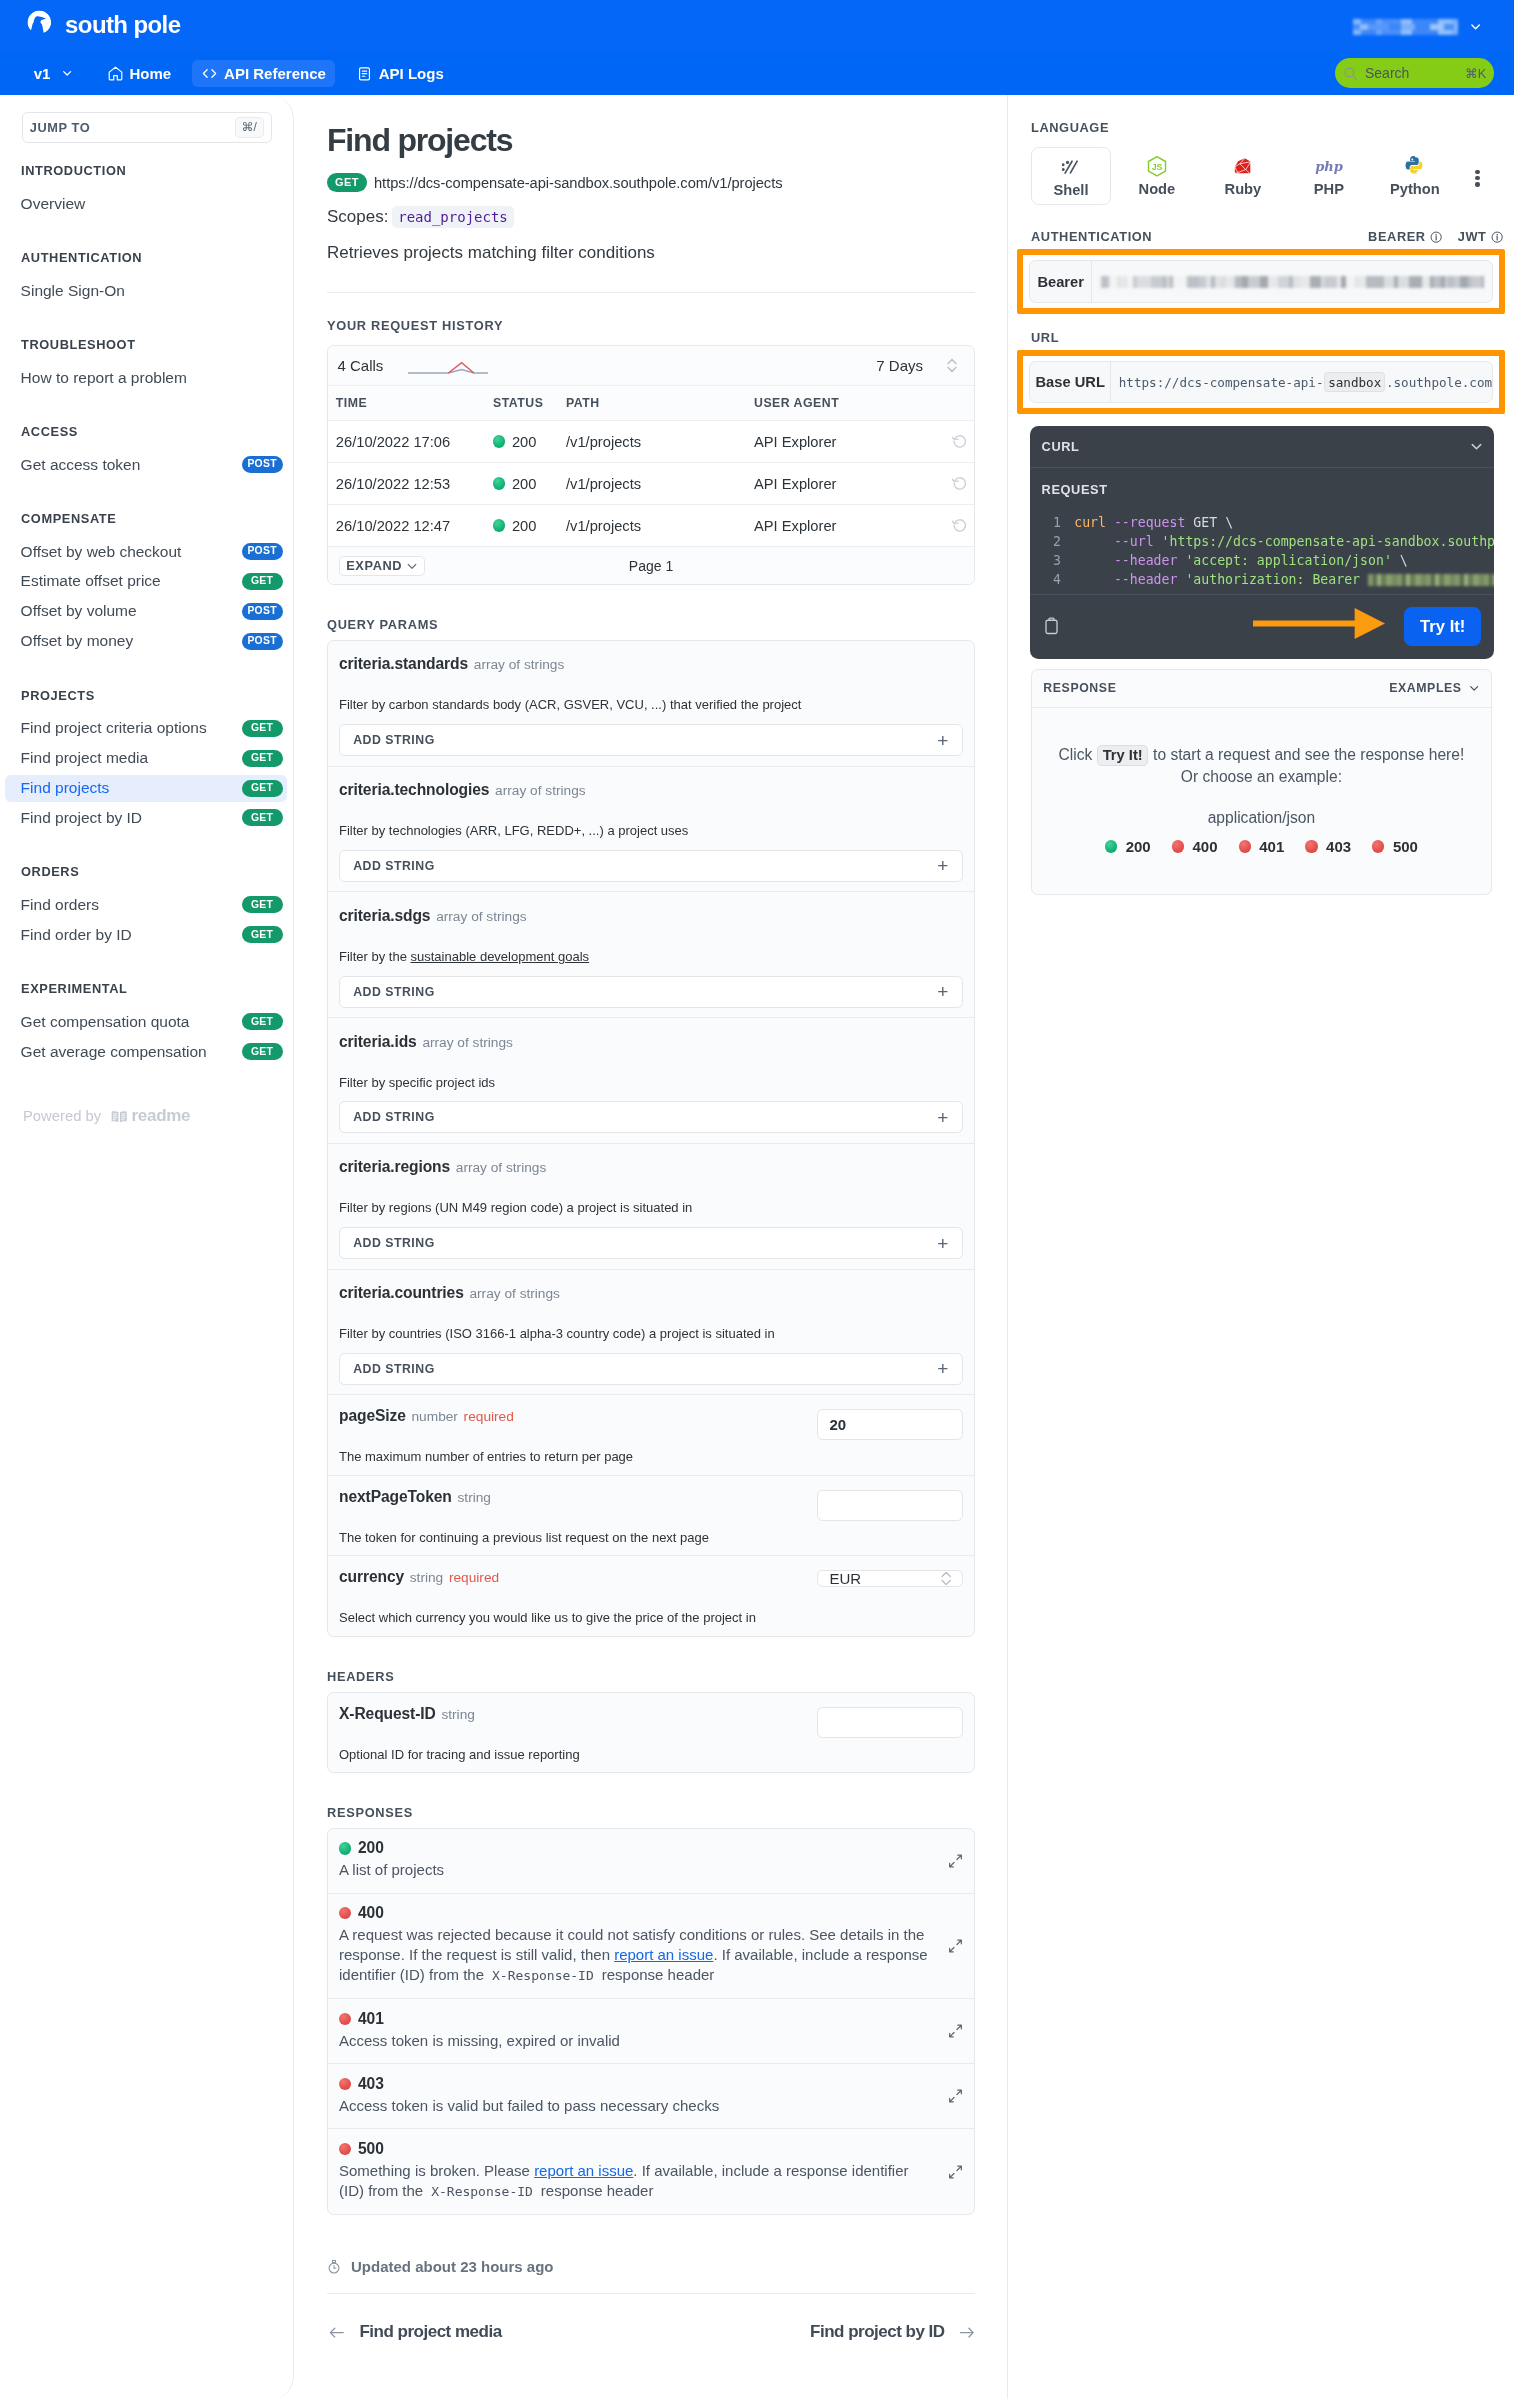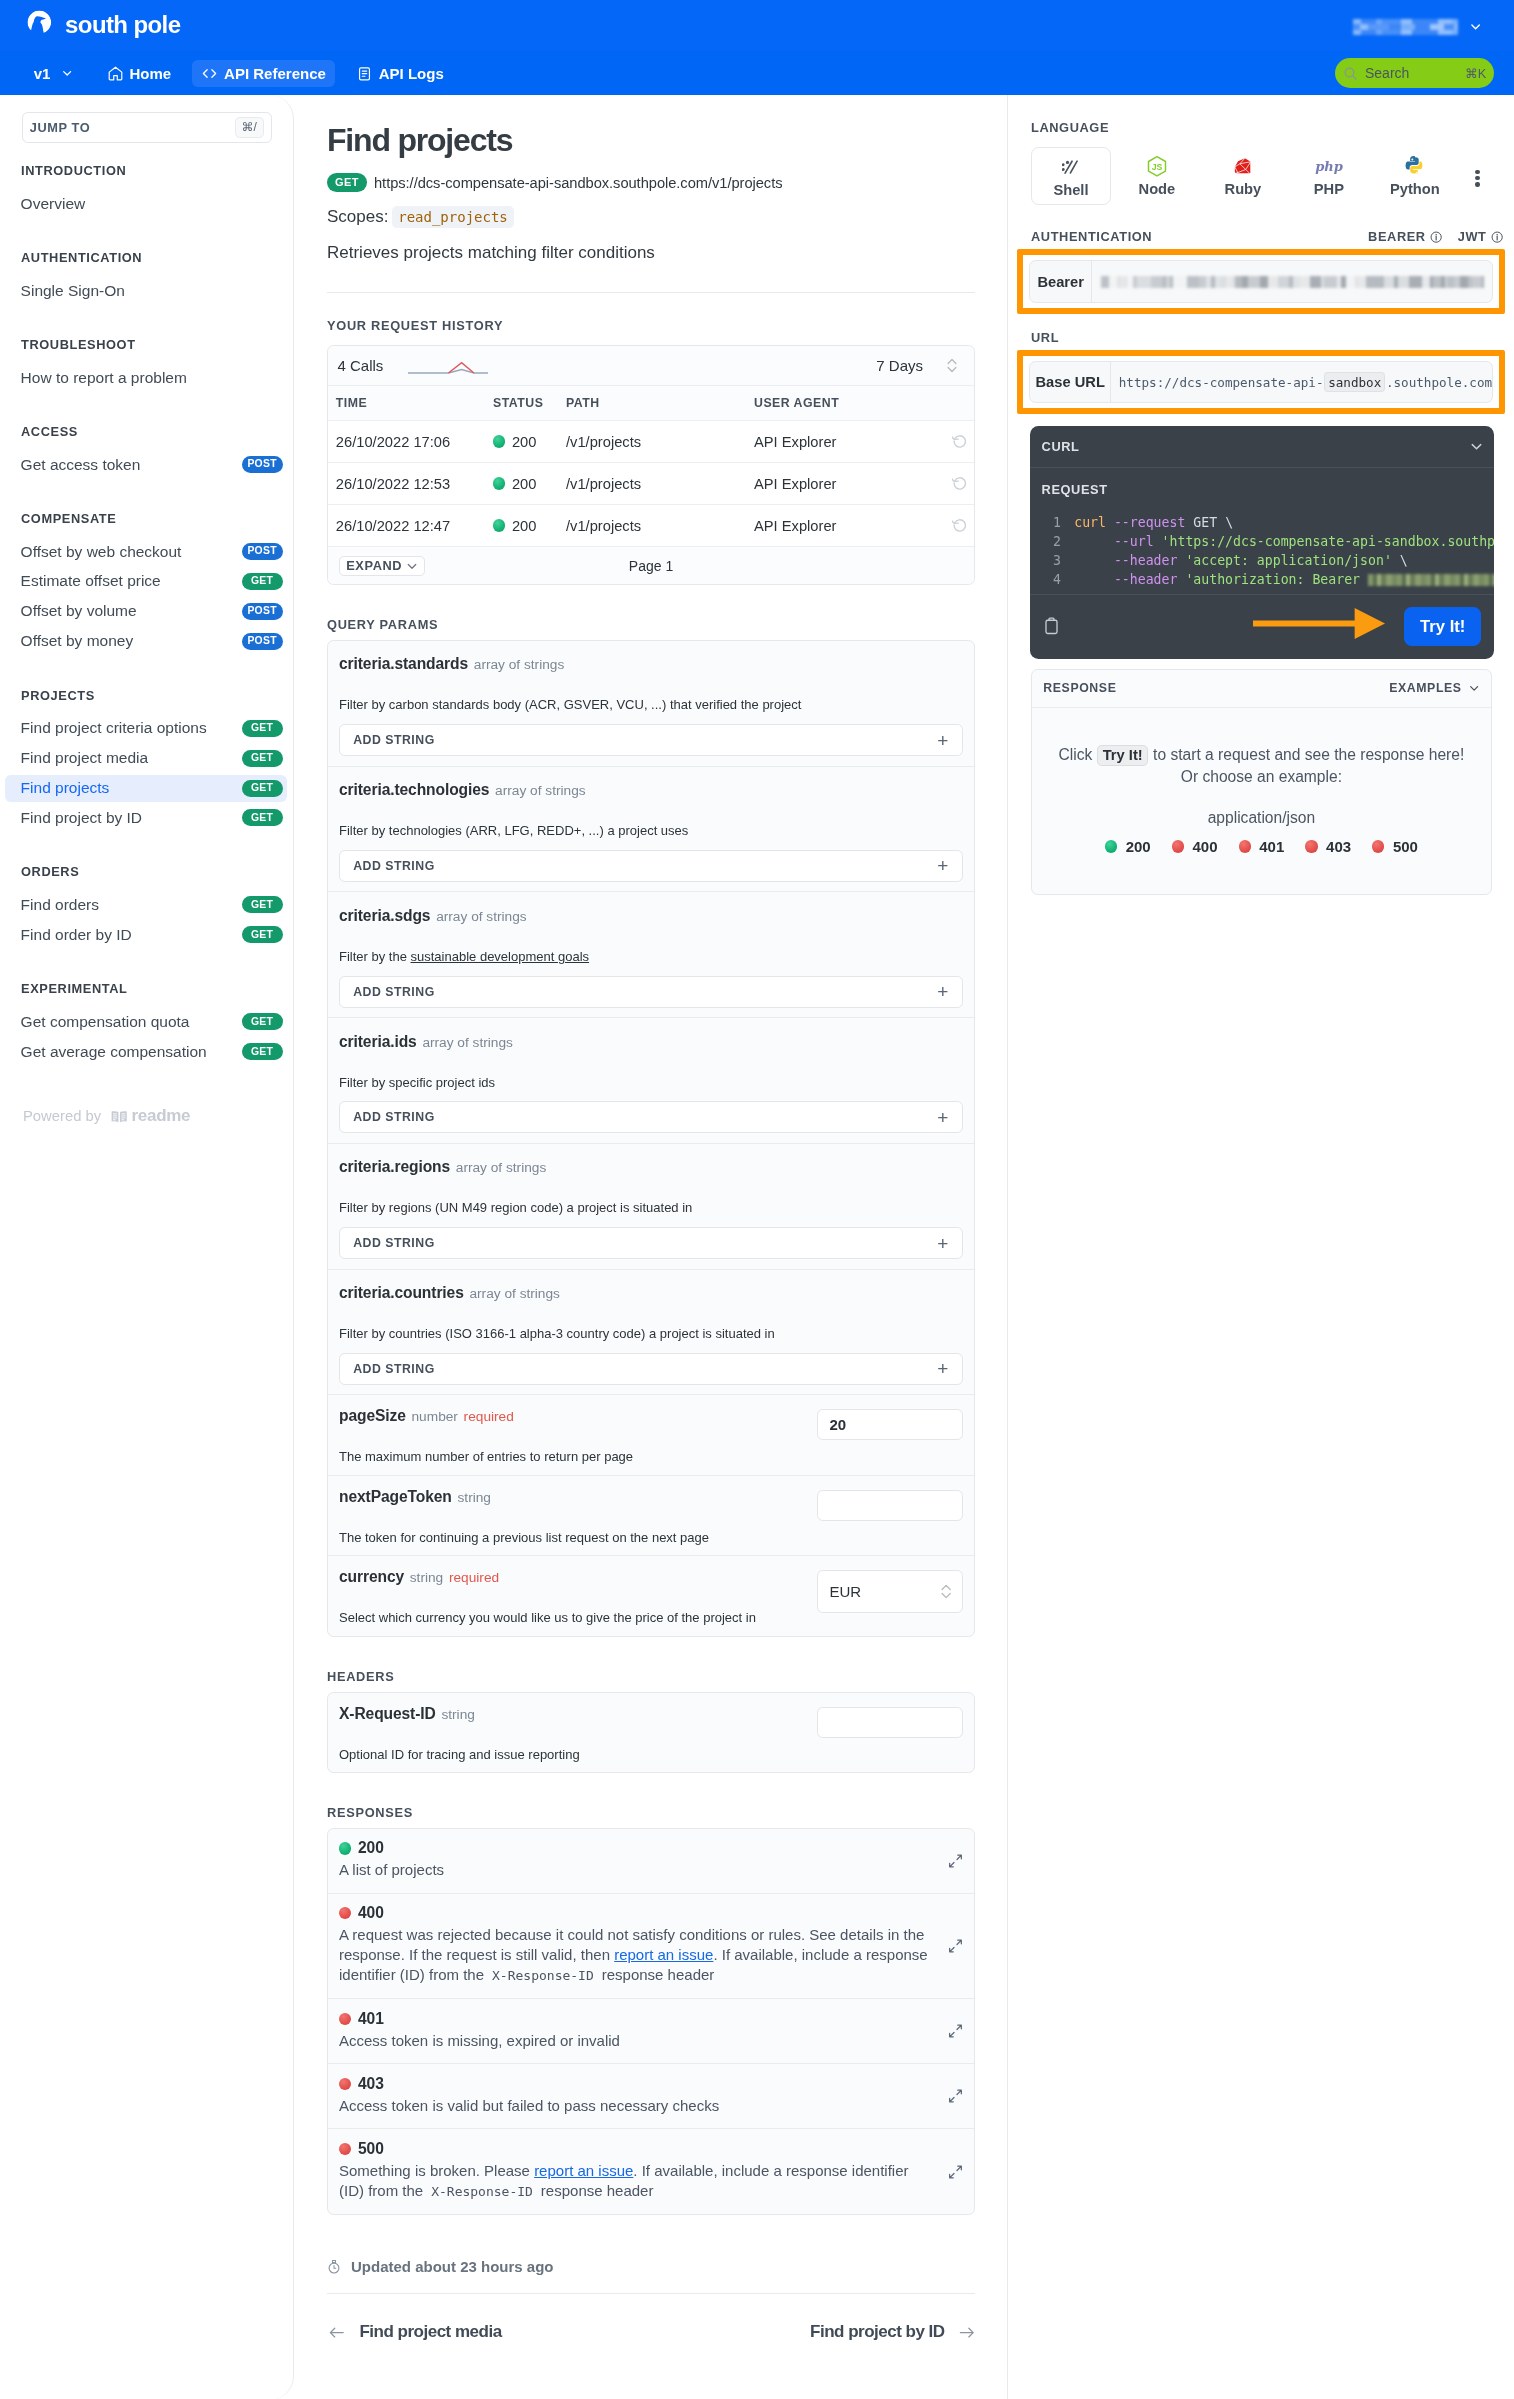--- a/index.html
+++ b/index.html
@@ -53,21 +53,21 @@
   .pill.POST { background: #1a6fd4; }
   .sb-foot { margin-top: 41px; padding: 0 21px 0 23px; display:flex; align-items:center; gap: 9.7px; color:#c4c9d2; font-size:14.8px; font-weight:400; }
   .sb-foot .rm { display:flex; align-items:center; gap:4.3px; font-weight: 700; font-size: 17px; color:#c6cbd4; letter-spacing:-0.3px; }
   
   .main-inner { padding: 28px 32px 0 33px; width: 100%; }
   h1.title { font-size: 32px; font-weight: 700; color:#343c44; letter-spacing:-1.2px; line-height: 34px; font-family:"Liberation Sans",sans-serif; }
   .urlrow { display:flex; align-items:center; gap: 7px; margin-top: 16px; }
   .urlrow .m { font-size: 11px; font-weight: 700; color:#fff; background:#13996a; border-radius:9.5px; width:40px; height:19px; display:flex; align-items:center; justify-content:center; letter-spacing:0.4px; line-height:1; }
   .urlrow .u { font-size: 14.7px; color:#2f373e; letter-spacing:-0.05px; }
   .scopes { margin-top: 14px; font-size: 17px; color:#323a41; display:flex; align-items:center; gap:3.4px; }
-  .scopes code { font-family: "DejaVu Sans Mono", monospace; font-size: 14px; background:#eff3f8; padding: 2.8px 6.4px; border-radius: 4.7px; color:#a16207; }
+  .scopes code { font-family: "DejaVu Sans Mono", monospace; font-size: 14px; background:#eff3f8; padding: 2.8px 6.4px; border-radius: 4.7px; color:#4c1d95; }
   .desc { margin-top: 15px; font-size: 17px; color:#323a41; }
   .rule { border-top: 0.9px solid #e9eaec; margin-top: 29px; }
   .sec-h { font-size: 12.8px; font-weight:700; letter-spacing:0.7px; color:#46505c; margin-top: 33px; margin-bottom: 7.6px; line-height:14px; }
   .rule + .sec-h { margin-top: 26.4px; margin-bottom:12.5px; }
 </style>
 </head>
 <body>
 <style>
   
   .hist { border: 0.9px solid #e5e7ea; border-radius: 6.6px; overflow: hidden; background:#fff; }
@@ -103,21 +103,21 @@
   .pname { font-size: 15.6px; font-weight:700; color:#2b3137; letter-spacing:-0.1px;}
   .ptype { font-size: 13.7px; color:#7b8794; font-weight: 400; margin-left: 5.7px; }
   .preq { font-size: 13.7px; color:#e2574c; font-weight: 400; margin-left: 5.7px; }
   .pdesc { font-size: 13px; color:#2c3339; margin-top: 23px; line-height: 1.35; }
   .pdesc a { color:#2c3339; text-decoration: underline; }
   .addstr { margin-top: 10.2px; height: 32px; border:0.9px solid #e3e5e8; border-radius:5.7px; background:#fff; display:flex; align-items:center;
      padding: 0 13.2px; font-size: 12.3px; font-weight:700; letter-spacing:0.5px; color:#46505c; }
   .addstr .plus { margin-left:auto; font-size: 19px; color:#5a6675; font-weight: 400; line-height: 1; }
   .pinput { position:absolute; right:11px; top:14px; width: 146px; height: 31px; border:0.9px solid #e3e5e8; border-radius:5.7px; background:#fff; display:flex; align-items:center;
      padding: 0 11.4px; font-size: 15px; font-weight:700; color:#2b3137; }
-  .pselect { position:absolute; right:11px; top:14px; width: 146px; height: 43px; border:0.9px solid #e3e5e8; border-radius:5.7px; background:#fff; display:flex; align-items:center;
+  .pselect { position:absolute; right:11px; top:14px; width: 146px; height: 17px; border:0.9px solid #e3e5e8; border-radius:5.7px; background:#fff; display:flex; align-items:center;
      padding: 0 9.5px 0 11.4px; font-size: 15px; color:#2b3137; }
   .pselect .sicon { margin-left:auto; width:12.3px; height:19px; }
   
   .rbox { border: 0.9px solid #e5e7ea; border-radius: 6.6px; overflow: hidden; background:#fafbfc; }
   .rrow { padding: 10.8px 11.4px 12.3px 11px; border-bottom: 0.9px solid #e9ebed; position: relative; }
   .rrow:last-child { border-bottom: none; }
   .rcode { font-size: 15.6px; font-weight:700; color:#2b3137; display:flex; align-items:center; line-height:18px; }
   .rdesc { font-size: 15px; color:#4b5563; margin-top: 2.8px; line-height: 20px; max-width: 589px; }
   .rdesc a { color:#1668e3; text-decoration: underline; }
   .rdesc code { font-family:"DejaVu Sans Mono", monospace; font-size: 13px; color:#4b5563; padding: 0 3.8px; }

